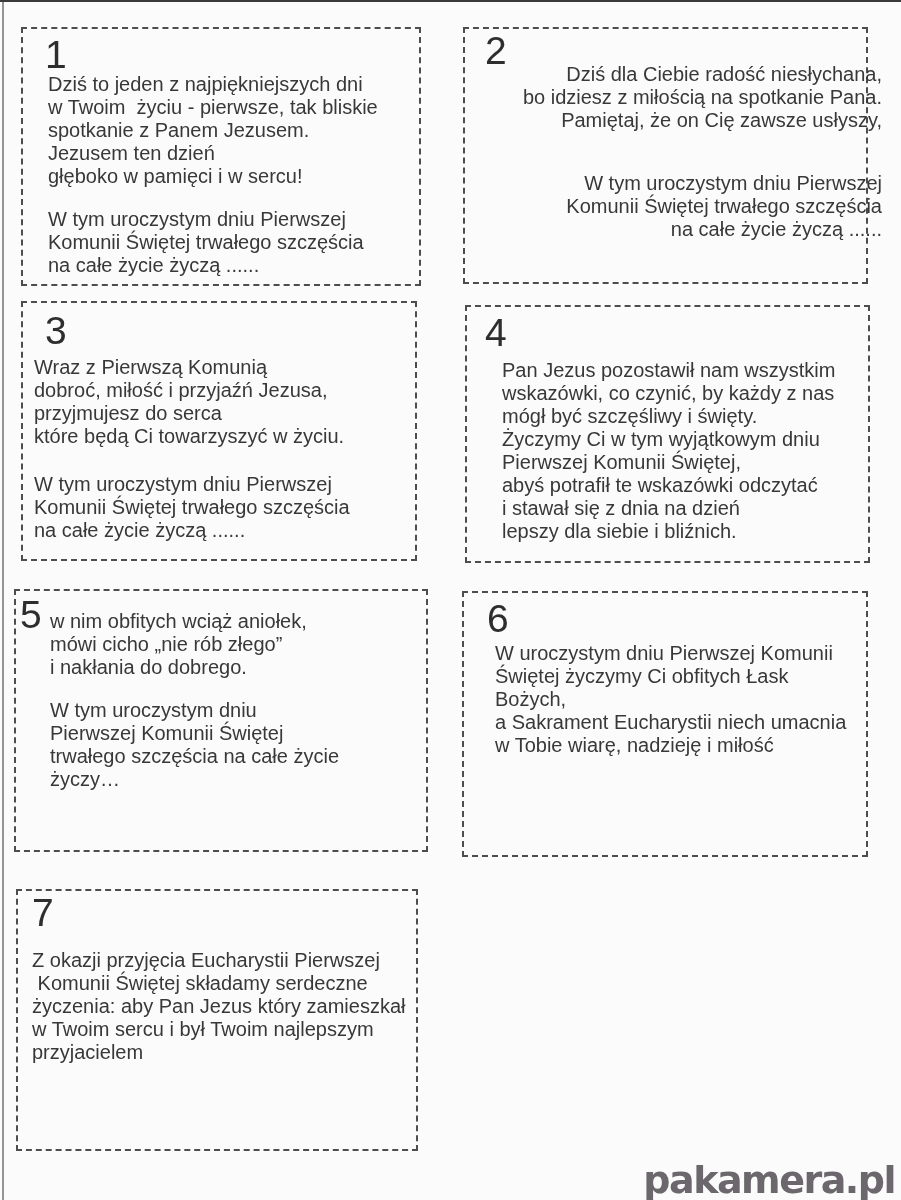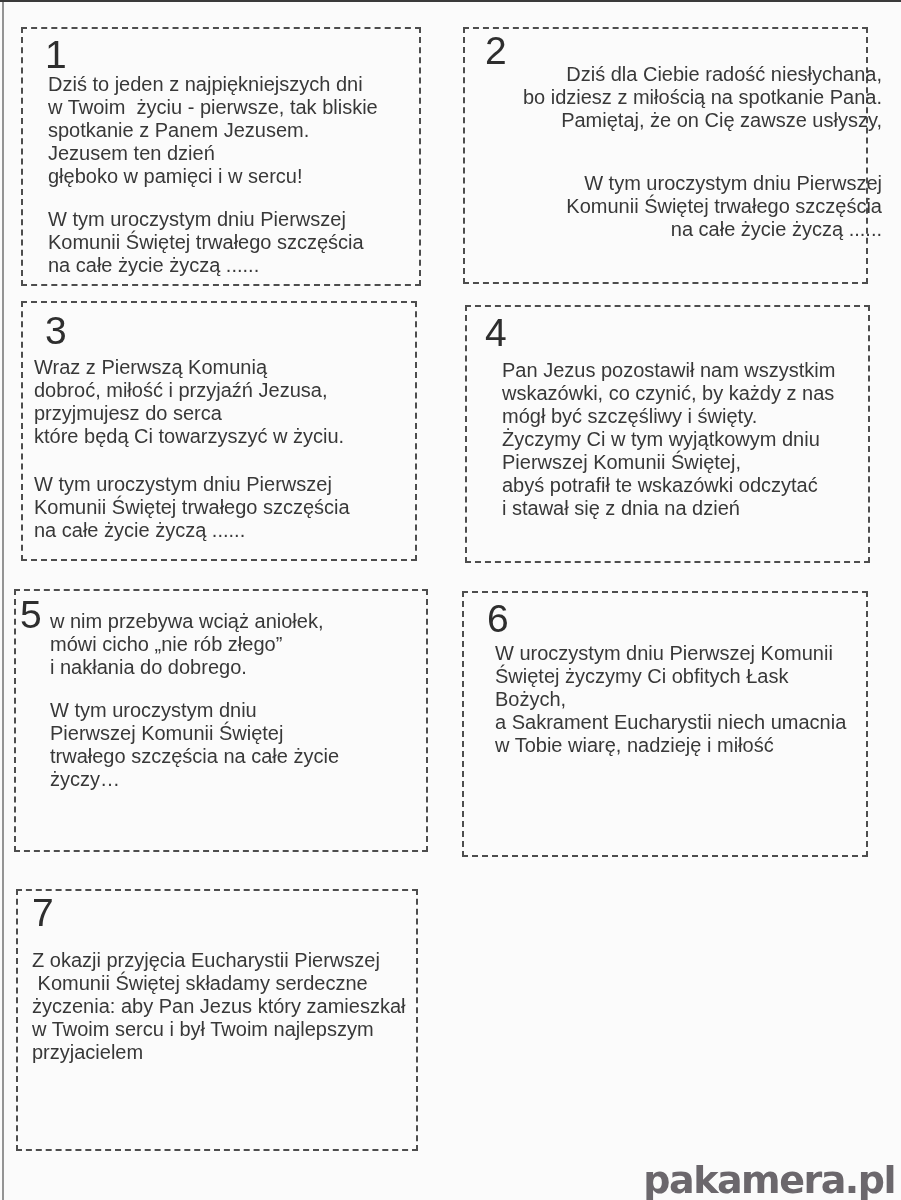--- a/index.html
+++ b/index.html
@@ -144,29 +144,30 @@
     <span class="num">4</span>
     <div class="text">
         <div class="para">
           <div class="line">Pan Jezus pozostawił nam wszystkim</div>
           <div class="line">wskazówki, co czynić, by każdy z nas</div>
           <div class="line">mógł być szczęśliwy i święty.</div>
           <div class="line">Życzymy Ci w tym wyjątkowym dniu</div>
           <div class="line">Pierwszej Komunii Świętej,</div>
           <div class="line">abyś potrafił te wskazówki odczytać</div>
           <div class="line">i stawał się z dnia na dzień</div>
+          <div class="line">lepszy dla siebie i bliźnich.</div>
         </div>
       </div>
   </div>
 
   <div class="card card-5">
     <span class="num">5</span>
     <div class="text">
         <div class="para">
-          <div class="line">w nim przebywa wciąż aniołek,</div>
+          <div class="line">w nim obfitych wciąż aniołek,</div>
           <div class="line">mówi cicho „nie rób złego”</div>
           <div class="line">i nakłania do dobrego.</div>
         </div>
         <div class="para">
           <div class="line">W tym uroczystym dniu</div>
           <div class="line">Pierwszej Komunii Świętej</div>
           <div class="line">trwałego szczęścia na całe życie</div>
           <div class="line">życzy…</div>
         </div>
       </div>

